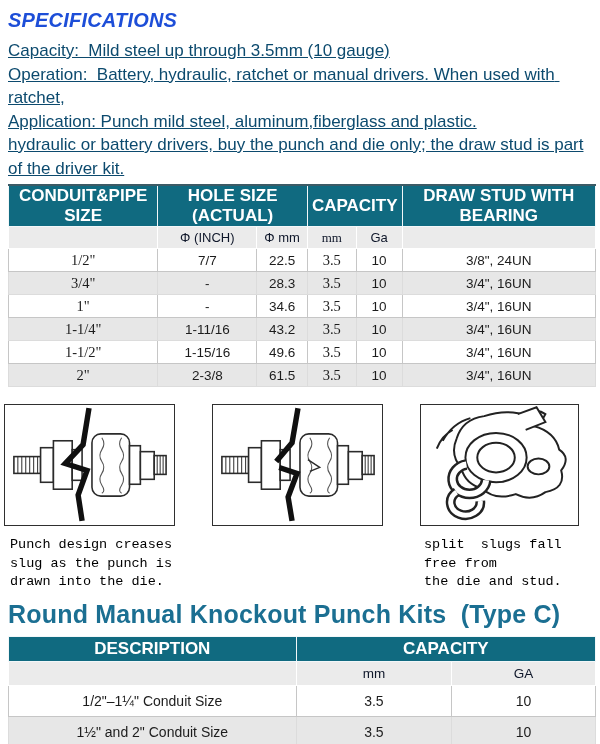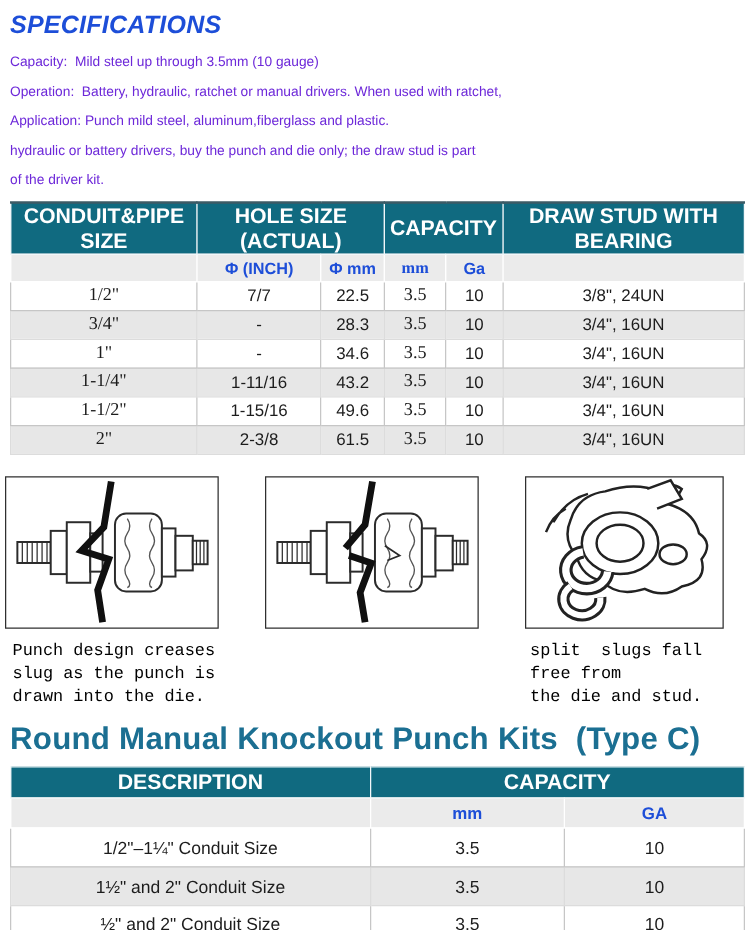--- a/index.html
+++ b/index.html
@@ -10,35 +10,36 @@
     font-family: "Liberation Sans", sans-serif;
   }
   .wrap { padding: 6px 7px 0 8px; }
 
   
   .h1 {
     font-size: 20px; font-weight: 700; color: #1d4ed8;
     margin: 3px 0 7px 0; letter-spacing: 0.2px; font-style: italic;
   }
   .intro-line {
-    font-size: 11px; line-height: 23.5px; color: #6d28d9;
+    font-size: 17px; line-height: 23.5px; color: #0c4a6e;
     white-space: pre-wrap;
+    text-decoration: underline;
   }
 
   
   table { border-collapse: collapse; width: 588px; }
   th, td { padding: 0 4px; text-align: center; }
   tr.teal th {
     background: var(--teal, #106a80); color: #fff;
     font-size: 17px; font-weight: 600; height: 24px;
     border: 1px solid #f2f7f9;
   }
   tr.sub th {
-    background: var(--subgray, #ebebeb); color: #1d4ed8;
-    font-size: 13px; font-weight: 700; height: 22px;
+    background: var(--subgray, #ebebeb); color: #0f172a;
+    font-size: 13px; font-weight: 400; height: 22px;
     border: 1px solid #ffffff;
   }
   tbody td {
     font-size: 13.5px; height: 23px;
     border: 1px solid #c6c6c6; background: #fff;
   }
   tbody tr.alt td { background: var(--altrow, #e7e7e7); border-color: #dcdcdc; }
   .serif { font-family: "Liberation Serif", serif; font-size: 14.5px; }
   table.spec { border: 1px solid #9e9e9e; border-top: 2px solid #3c5b66; margin-top: 4px; }
 

